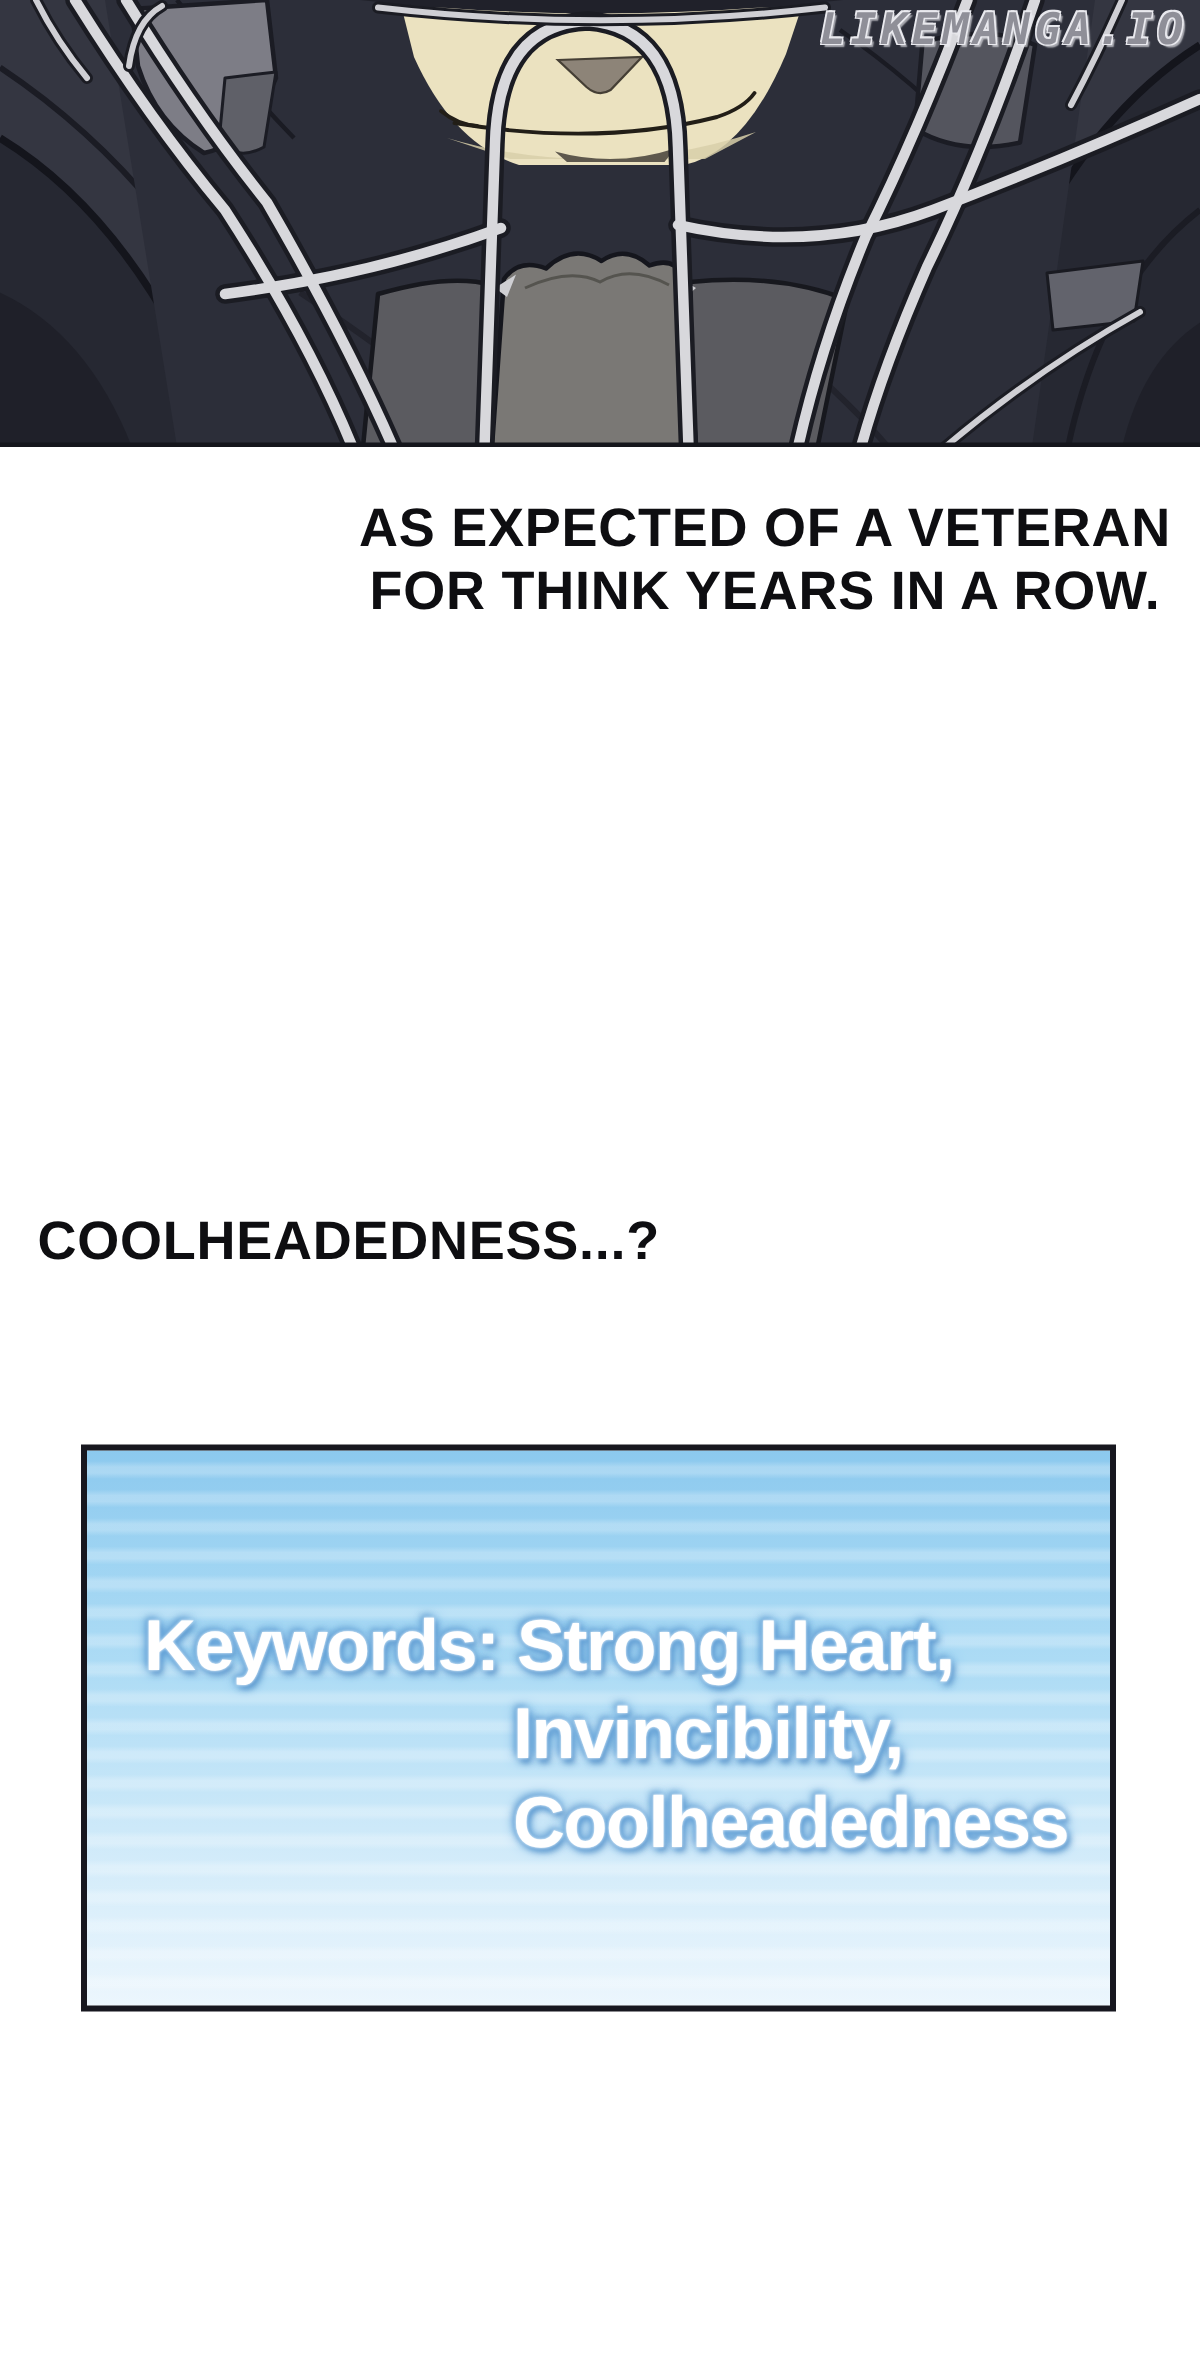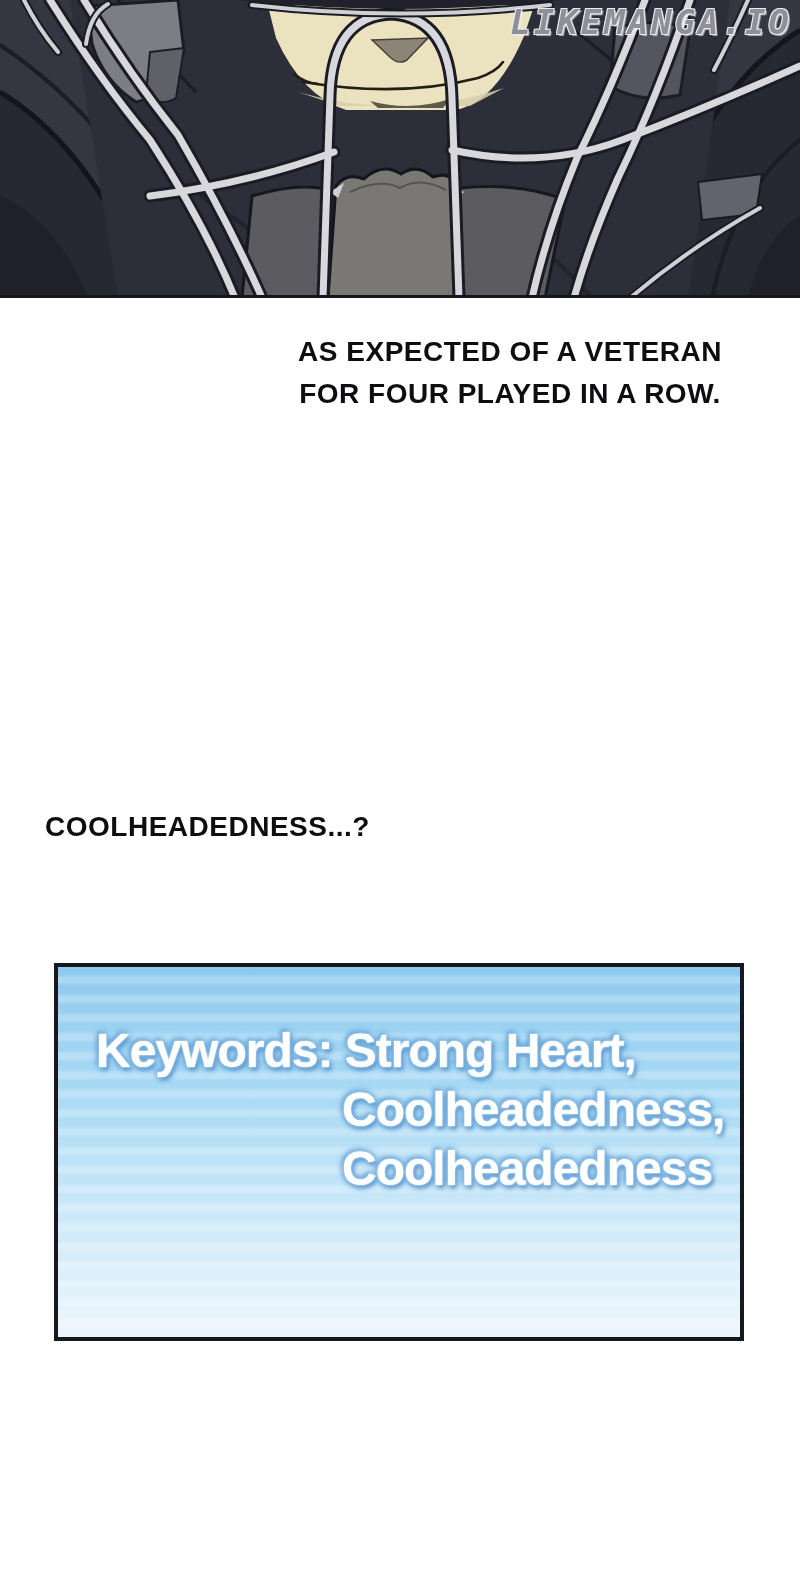--- a/index.html
+++ b/index.html
@@ -13,35 +13,35 @@
   
   .panel{
     position:absolute;left:0;top:0;width:800px;height:298px;
     overflow:hidden;
   }
   .panel svg{display:block;width:800px;height:298px;}
   .watermark{
     position:absolute;top:2px;right:8px;
     font-family:"DejaVu Sans Mono","Liberation Mono",monospace;
     font-style:italic;font-weight:bold;
-    font-size:34px;letter-spacing:3px;
+    font-size:29px;letter-spacing:3px;
     color:#8f8f98;
     text-shadow:
       -1px -1px 0 #e9e9ee, 1px -1px 0 #e9e9ee,
       -1px 1px 0 #e9e9ee, 1px 1px 0 #e9e9ee,
       2px 2px 1px rgba(240,240,245,.65);
     white-space:nowrap;
     margin-left:16px;
   }
   
   .narration{
     position:absolute;
     font-weight:700;
     color:#0e0e11;
-    font-size:28px;line-height:42px;
+    font-size:36px;line-height:42px;
     letter-spacing:.5px;
     text-align:center;
     white-space:nowrap;
   }
   .narr-top{left:225px;top:331px;width:570px;}
   .narr-mid{left:25px;top:806px;width:365px;}
   .narr-bottom{left:400px;top:1406px;width:360px;}
   
   .keyword-box{
     position:absolute;left:54px;top:963px;
@@ -49,21 +49,21 @@
     box-sizing:border-box;
     border:4px solid #17171f;
     background-image:
       repeating-linear-gradient(180deg,
         rgba(255,255,255,0) 0px, rgba(255,255,255,0) 7px,
         rgba(255,255,255,.25) 11px, rgba(255,255,255,.25) 15px,
         rgba(255,255,255,0) 19px),
       linear-gradient(180deg,
         #8cc9ee 0%, #9dd3f2 18%, #aedcf5 40%,
         #cde9f9 68%, #ecf6fd 100%);
-    padding-top:54px;
+    padding-top:101px;
   }
   .kw-line{
     font-weight:700;
     font-size:48px;line-height:59px;
     letter-spacing:-1px;
     color:#ffffff;
     white-space:nowrap;
     text-shadow:
       0 0 2px #ffffff,
       0 0 5px #7fb8e6,
@@ -180,27 +180,27 @@
       </g>
 
       <rect y="295" width="800" height="3" fill="#15161c"></rect>
     </svg>
 
     <div class="watermark">LIKEMANGA.IO</div>
   </div>
 
   <div class="narration narr-top">
     <div>AS EXPECTED OF A VETERAN</div>
-    <div>FOR FOUR PLAYED IN A ROW.</div>
+    <div>FOR THINK YEARS IN A ROW.</div>
   </div>
 
   <div class="narration narr-mid">
     <div>COOLHEADEDNESS...?</div>
   </div>
 
   <div class="keyword-box">
     <div class="kw-line kw-first">Keywords: Strong Heart,</div>
-    <div class="kw-line kw-cont">Coolheadedness,</div>
+    <div class="kw-line kw-cont">Invincibility,</div>
     <div class="kw-line kw-cont">Coolheadedness</div>
   </div>
 
 
 </div>
 
 </body></html>

